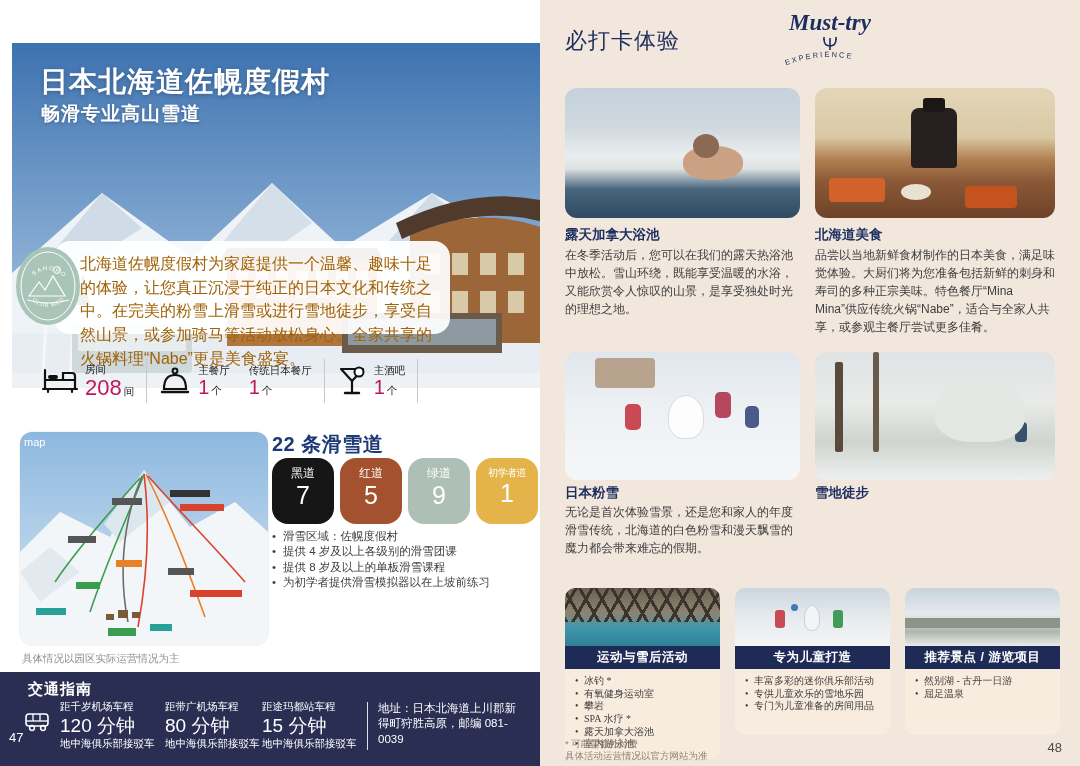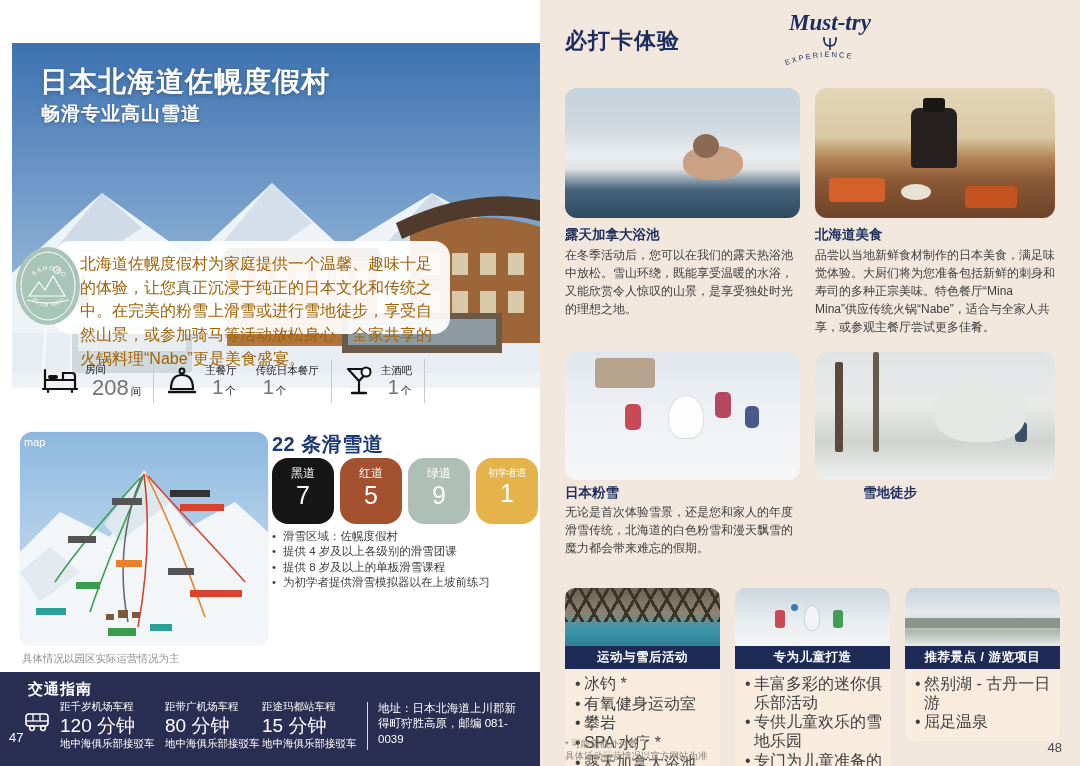--- a/index.html
+++ b/index.html
@@ -16,21 +16,21 @@
   .hero-subtitle { position:absolute; left:29px; top:58px; color:#fff; font-weight:bold; font-size:19px; letter-spacing:1px; text-shadow:0 1px 3px rgba(40,60,90,.55); }
   .intro-card { position:absolute; left:54px; top:241px; width:396px; height:93px; background:rgba(255,255,255,.93); border-radius:16px; padding:11px 16px 10px 26px; }
   .intro-text { font-size:16px; line-height:1.48; color:#a16207; }
   .badge { position:absolute; left:15px; top:246px; width:66px; height:80px; }
 
   .stats-row { position:absolute; left:42px; top:351px; width:452px; height:60px; display:flex; align-items:center; }
   .stat-group { display:flex; align-items:center; gap:7px; }
   .stat-col { display:flex; flex-direction:column; justify-content:center; }
   .stat-label { font-size:10.5px; color:#222; line-height:1.2; }
   .stat-valrow { display:flex; align-items:baseline; gap:2px; }
-  .stat-value { font-size:22px; color:#737373; line-height:1.05;margin-left:7px; }
+  .stat-value { font-size:22px; color:#be185d; line-height:1.05; }
   .stat-value.sm { font-size:20px; }
   .stat-unit { font-size:10.5px; color:#222; }
   .v-div { width:1px; height:44px; background:#c9c9c9; margin:0 12px; }
   .stat-icon { flex:0 0 auto; }
 
   .map-card { position:absolute; left:20px; top:432px; width:248px; height:213px; border-radius:12px; overflow:hidden; box-shadow:0 0 0 1px rgba(0,0,0,.04); }
   .map-caption { position:absolute; left:22px; top:652px; font-size:10.5px; color:#8f8f8f; }
 
   .runs-heading { position:absolute; left:272px; top:431px; font-size:20px; font-weight:bold; color:#1e3a76; letter-spacing:.5px; }
   .run-boxes { position:absolute; left:272px; top:458px; display:flex; gap:6px; }
@@ -58,29 +58,29 @@
   .ph-onsen { background:linear-gradient(180deg,#c5d2dd 0%,#cfd8de 30%,#e9edef 52%,#dfe2e2 62%,#47657d 78%,#2f4a60 100%); }
   .ph-food { background:linear-gradient(180deg,#e3d6b8 0%,#d9c8a4 38%,#b08050 55%,#8a5836 72%,#6e432a 100%); }
   .ph-powder { background:linear-gradient(180deg,#dfe6ec 0%,#eef1f4 45%,#f5f6f7 100%); }
   .ph-hike { background:linear-gradient(180deg,#dfe3e4 0%,#e9ebe9 40%,#cfd4cf 70%,#eef0ef 100%); }
   .ph-pool { background:linear-gradient(180deg,#6a6152 0%,#8d8370 42%,#3f98ab 68%,#2f7f95 100%); }
   .ph-kids { background:linear-gradient(180deg,#ccd6de 0%,#e8ecef 55%,#f4f5f6 100%); }
   .ph-scenic { background:linear-gradient(180deg,#c7d3dc 0%,#e6eaec 45%,#aeb6ad 75%,#e9ecea 100%); }
   .speck { position:absolute; border-radius:50%; }
 
   
-  .rp-heading { position:absolute; left:25px; top:26px; font-size:22px; font-weight:bold; color:#1c2d5e; letter-spacing:1px; }
+  .rp-heading { position:absolute; left:25px; top:26px; font-size:22px; font-weight:normal; color:#1c2d5e; letter-spacing:1px; }
   .mt-logo { position:absolute; left:222px; top:8px; width:136px; height:66px; }
   .exp-title { position:absolute; font-size:13.5px; font-weight:bold; color:#1c2d5e; }
   .exp-body { position:absolute; font-size:12px; line-height:1.5; color:#3e3e3e; }
   .act-card { position:absolute; top:588px; width:155px; }
   .act-photo { position:relative; width:155px; height:58px; border-radius:10px 10px 0 0; overflow:hidden; }
   .act-banner { width:155px; height:23px; background:#1e2b57; color:#fff; font-size:12.5px; font-weight:bold; display:flex; align-items:center; justify-content:center; letter-spacing:.5px; }
   .act-body { width:155px; min-height:66px; background:#f8ecdf; border-radius:0 0 10px 10px; padding:6px 8px 8px 10px; }
-  .act-body li { list-style:none; font-size:16px; line-height:1.17; color:#3e3e3e; padding-left:9px; position:relative; margin-bottom:1px; }
+  .act-body li { list-style:none; font-size:10px; line-height:1.17; color:#3e3e3e; padding-left:9px; position:relative; margin-bottom:1px;font-family:Liberation Serif, serif; }
   .act-body li::before { content:"•"; position:absolute; left:0; top:0; color:#3e3e3e; }
   .footnote { position:absolute; left:25px; font-size:9.5px; color:#8b8478; line-height:1.3; }
   .pageno-right { position:absolute; right:18px; top:740px; font-size:13px; color:#4a4a4a; }
 </style>
 </head>
 <body>
 
 <div class="sheet">
 
   <div class="page page-left">
@@ -379,21 +379,21 @@
       <div class="speck" style="left:30px;top:6px;width:60px;height:30px;background:#b8a48e;border-radius:4px;"></div>
     </div>
     <div class="photo ph-hike" style="left:275px; top:352px; width:240px; height:128px;">
       <div class="speck" style="left:20px;top:10px;width:8px;height:90px;background:#5a4a3c;border-radius:2px;"></div>
       <div class="speck" style="left:58px;top:0px;width:6px;height:100px;background:#6a5a4a;border-radius:2px;"></div>
       <div class="speck" style="left:200px;top:70px;width:12px;height:20px;background:#38506a;border-radius:4px;"></div>
       <div class="speck" style="left:120px;top:30px;width:90px;height:60px;background:#e3e8e5;border-radius:40%;"></div>
     </div>
     <div class="exp-title" style="left:25px; top:484px;">日本粉雪</div>
     <div class="exp-body" style="left:25px; top:503px; width:236px;">无论是首次体验雪景，还是您和家人的年度滑雪传统，北海道的白色粉雪和漫天飘雪的魔力都会带来难忘的假期。</div>
-    <div class="exp-title" style="left:275px; top:484px;margin-left:48px;">雪地徒步</div>
+    <div class="exp-title" style="left:275px; top:484px;">雪地徒步</div>
 
     <div class="act-card" style="left:25px;">
       <div class="act-photo ph-pool">
         <div class="speck" style="left:0;top:0;width:155px;height:34px;background:repeating-linear-gradient(60deg,#3a342b 0 3px,transparent 3px 14px),repeating-linear-gradient(-60deg,#3a342b 0 3px,transparent 3px 14px);border-radius:0;"></div>
       </div>
       <div class="act-banner">运动与雪后活动</div>
       <ul class="act-body">
         <li>冰钓 *</li>
         <li>有氧健身运动室</li>
         <li>攀岩</li>

